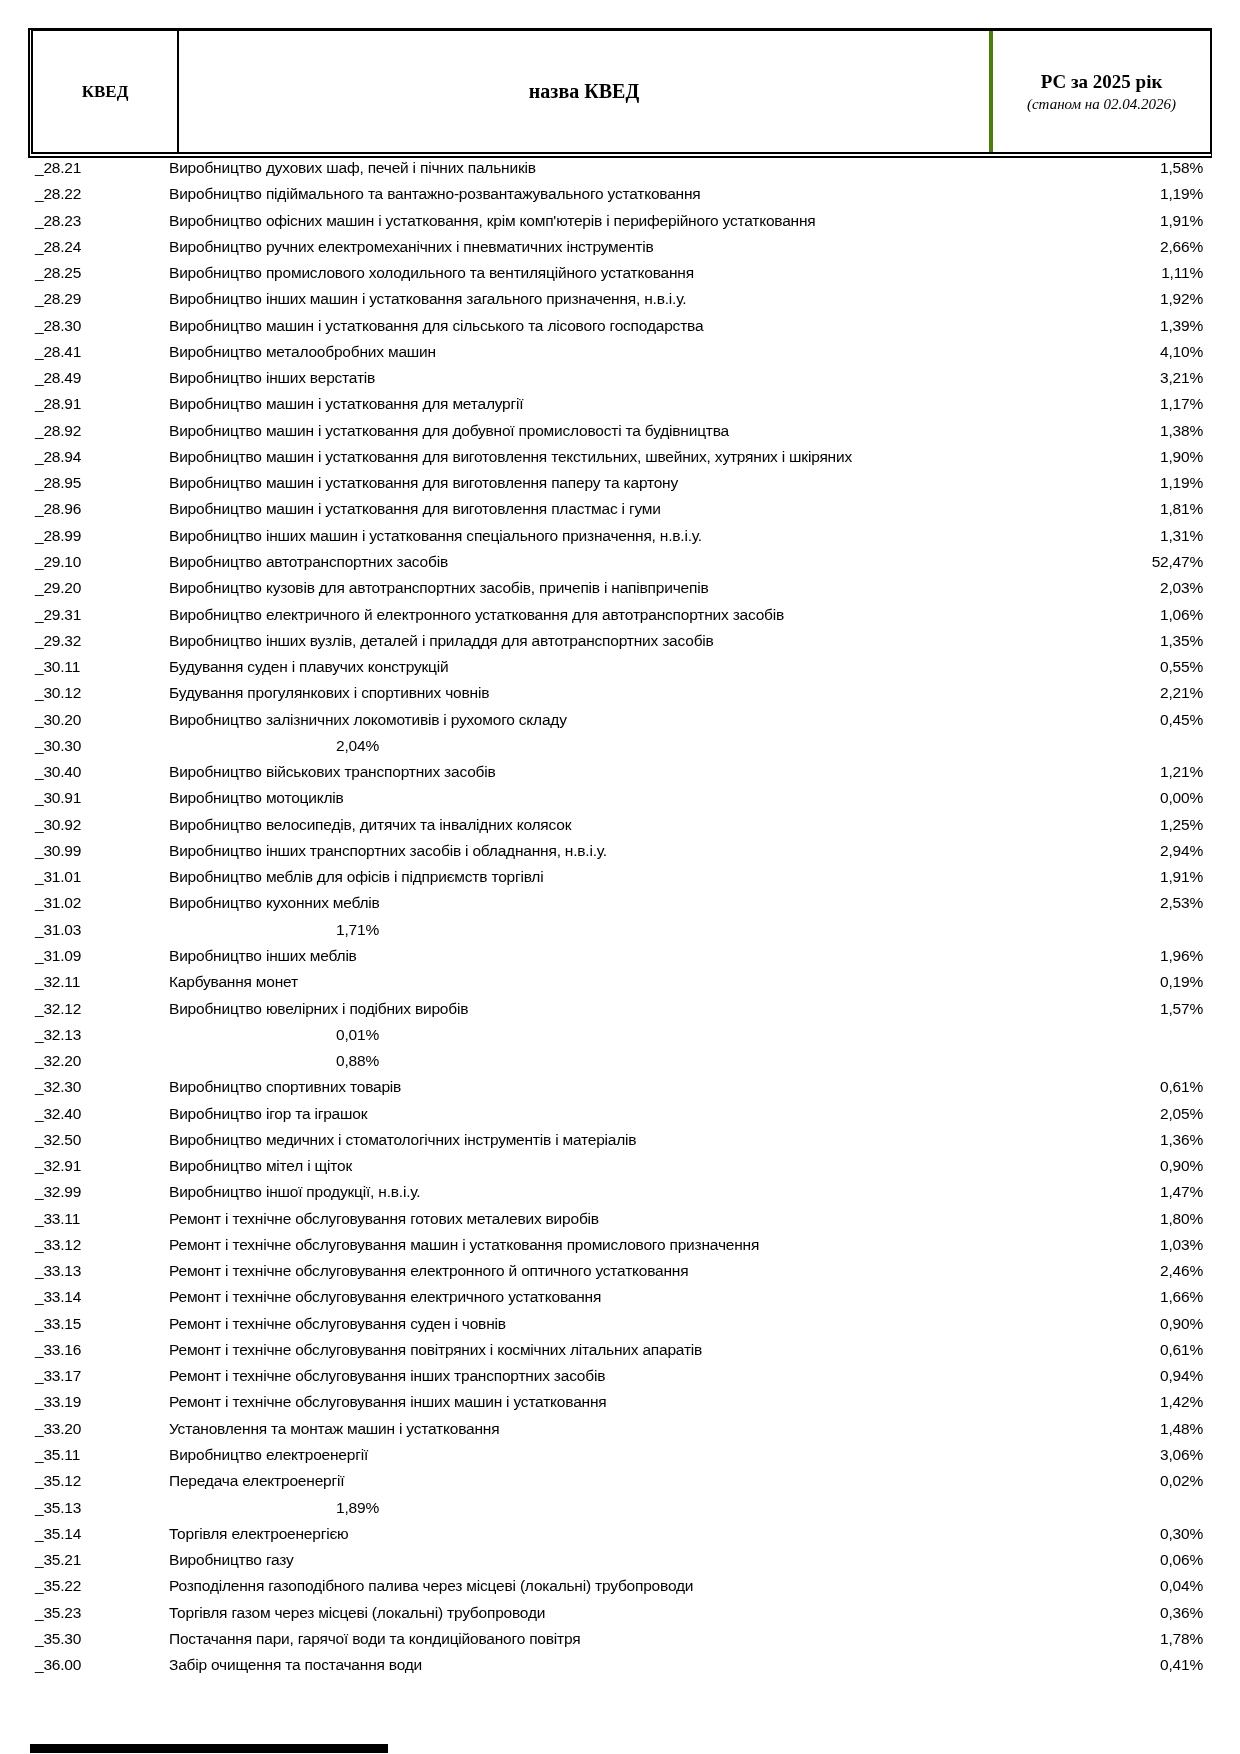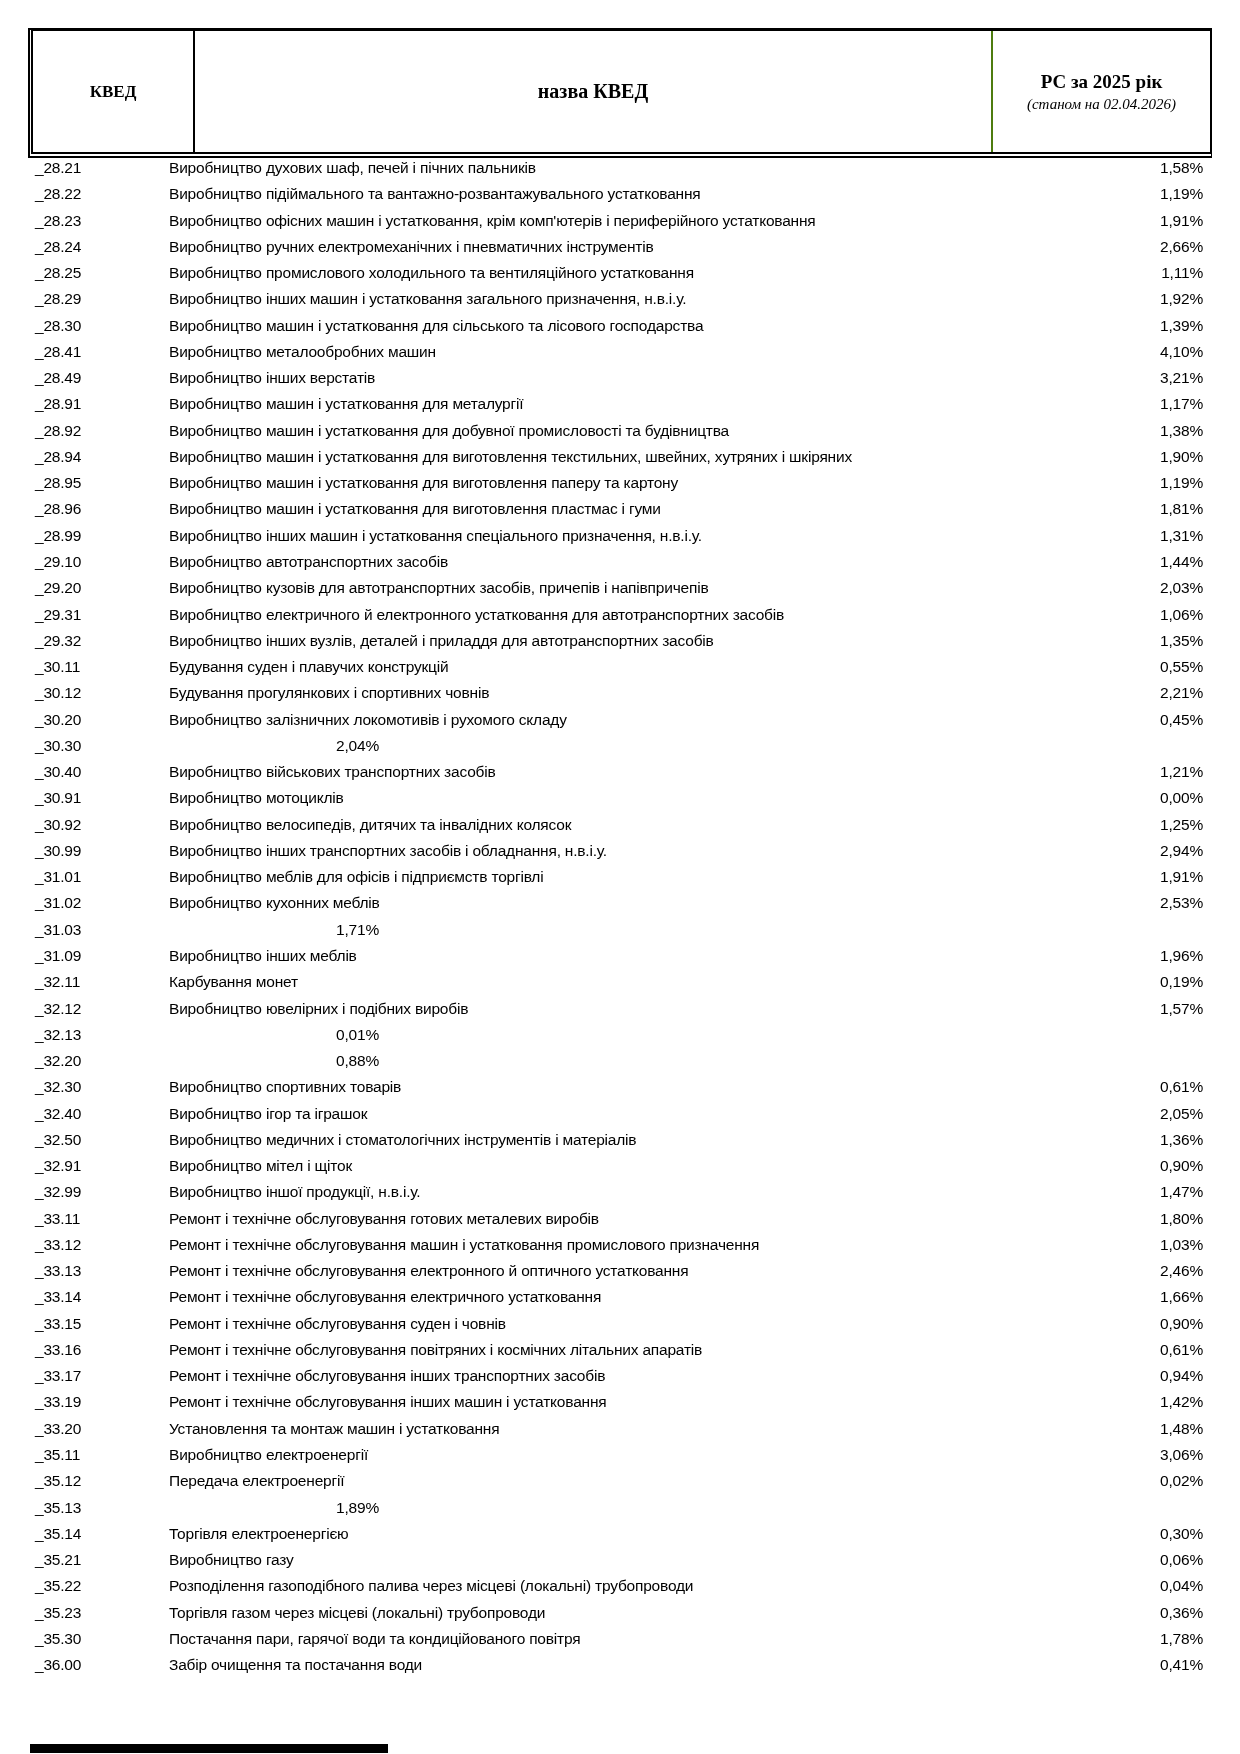--- a/index.html
+++ b/index.html
@@ -11,25 +11,25 @@
   }
   .table-wrap{position:absolute;left:28px;top:28px;width:1184px;}
   .thead{
     display:flex;box-sizing:border-box;height:130px;
     border-top:3px solid #000;
     border-left:5px double #000;
     border-right:2px solid #000;
     border-bottom:6px double #000;
     font-family:"Liberation Serif",serif;
   }
-  .h-code{width:160px;display:flex;align-items:center;justify-content:center;
+  .h-code{width:144px;display:flex;align-items:center;justify-content:center;
     font-weight:bold;font-size:17px;}
   .h-name{flex:1;border-left:2px solid #000;display:flex;align-items:center;justify-content:center;
     font-weight:bold;font-size:20px;}
-  .h-value{width:217px;border-left:2px solid #4d7c0f;display:flex;flex-direction:column;
+  .h-value{width:217px;border-left:4px solid #4d7c0f;display:flex;flex-direction:column;
     align-items:center;justify-content:center;line-height:1.35;}
   .h-value .l1{font-weight:bold;font-size:19px;}
   .h-value .l2{font-style:italic;font-size:15px;}
   .tbody{padding-top:2px;}
   .row{display:flex;height:26.28px;
     font-size:15.5px;letter-spacing:-0.2px;line-height:1;}
   .c-code{width:141px;box-sizing:border-box;padding-left:7px;}
   .c-name{flex:1;white-space:nowrap;overflow:hidden;}
   .c-value{width:219px;box-sizing:border-box;text-align:right;padding-right:9px;}
   .partial-bar{position:absolute;left:30px;top:1744px;width:358px;height:9px;background:#000;}
@@ -118,21 +118,21 @@
         <div class="c-value">1,81%</div>
       </div>
       <div class="row">
         <div class="c-code">_28.99</div>
         <div class="c-name">Виробництво інших машин і устатковання спеціального призначення, н.в.і.у.</div>
         <div class="c-value">1,31%</div>
       </div>
       <div class="row">
         <div class="c-code">_29.10</div>
         <div class="c-name">Виробництво автотранспортних засобів</div>
-        <div class="c-value">1,44%</div>
+        <div class="c-value">52,47%</div>
       </div>
       <div class="row">
         <div class="c-code">_29.20</div>
         <div class="c-name">Виробництво кузовів для автотранспортних засобів, причепів і напівпричепів</div>
         <div class="c-value">2,03%</div>
       </div>
       <div class="row">
         <div class="c-code">_29.31</div>
         <div class="c-name">Виробництво електричного й електронного устатковання для автотранспортних засобів</div>
         <div class="c-value">1,06%</div>

